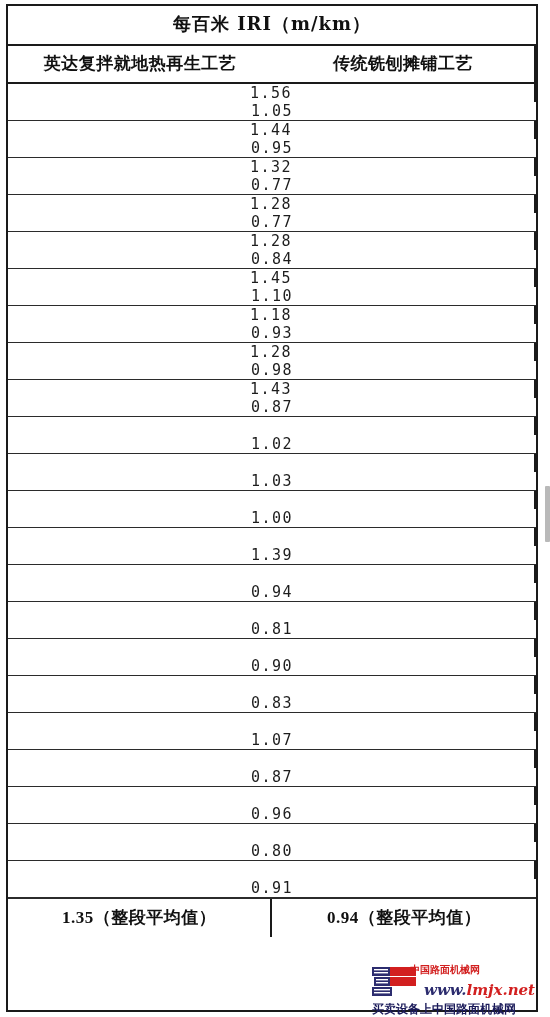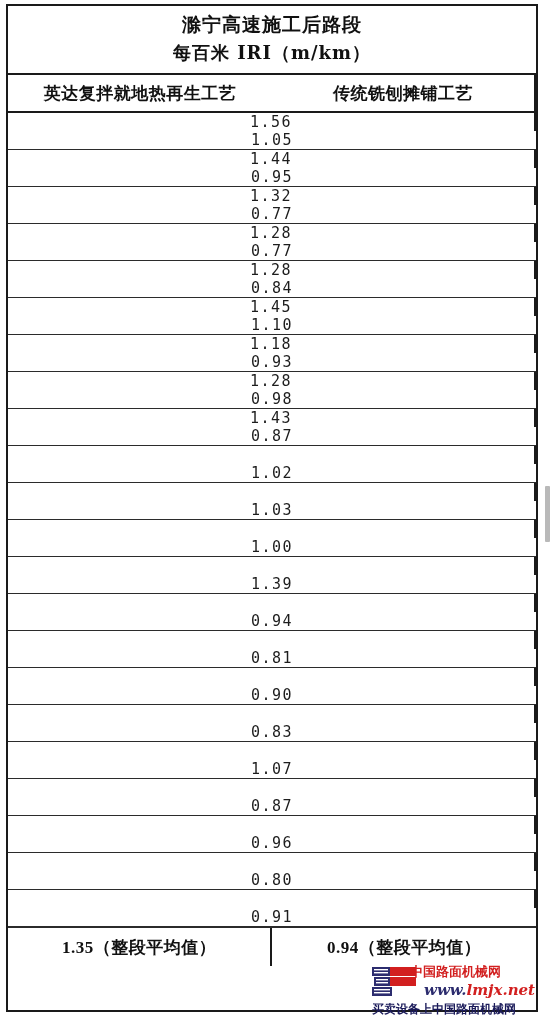--- a/index.html
+++ b/index.html
@@ -134,21 +134,21 @@
     width: 178px;
     height: 54px;
     pointer-events: none;
   }
   .wm-top {
     position: absolute;
     left: 38px;
     top: 0px;
     font-family: "DejaVu Serif", serif;
     font-weight: bold;
-    font-size: 13px;
+    font-size: 10px;
     color: #d21f1f;
     letter-spacing: 0px;
     white-space: nowrap;
   }
   .wm-url {
     position: absolute;
     left: 52px;
     top: 18px;
     font-family: "DejaVu Serif", serif;
     font-style: italic;
@@ -178,21 +178,20 @@
     width: 46px;
     height: 34px;
   }
 </style>
 </head>
 <body>
 
 <div class="table-wrap">
 
   <div class="title-block">
-    <div class="title-line">滁宁高速施工后路段</div>
     <div class="title-line sub">每百米 IRI（m/km）</div>
   </div>
 
   <div class="head-row">
     <div class="head-cell right">英达复拌就地热再生工艺</div>
     <div class="head-cell left">传统铣刨摊铺工艺</div>
   </div>
 
   <div class="body-rows" id="rows-container">
       <div class="data-row">

